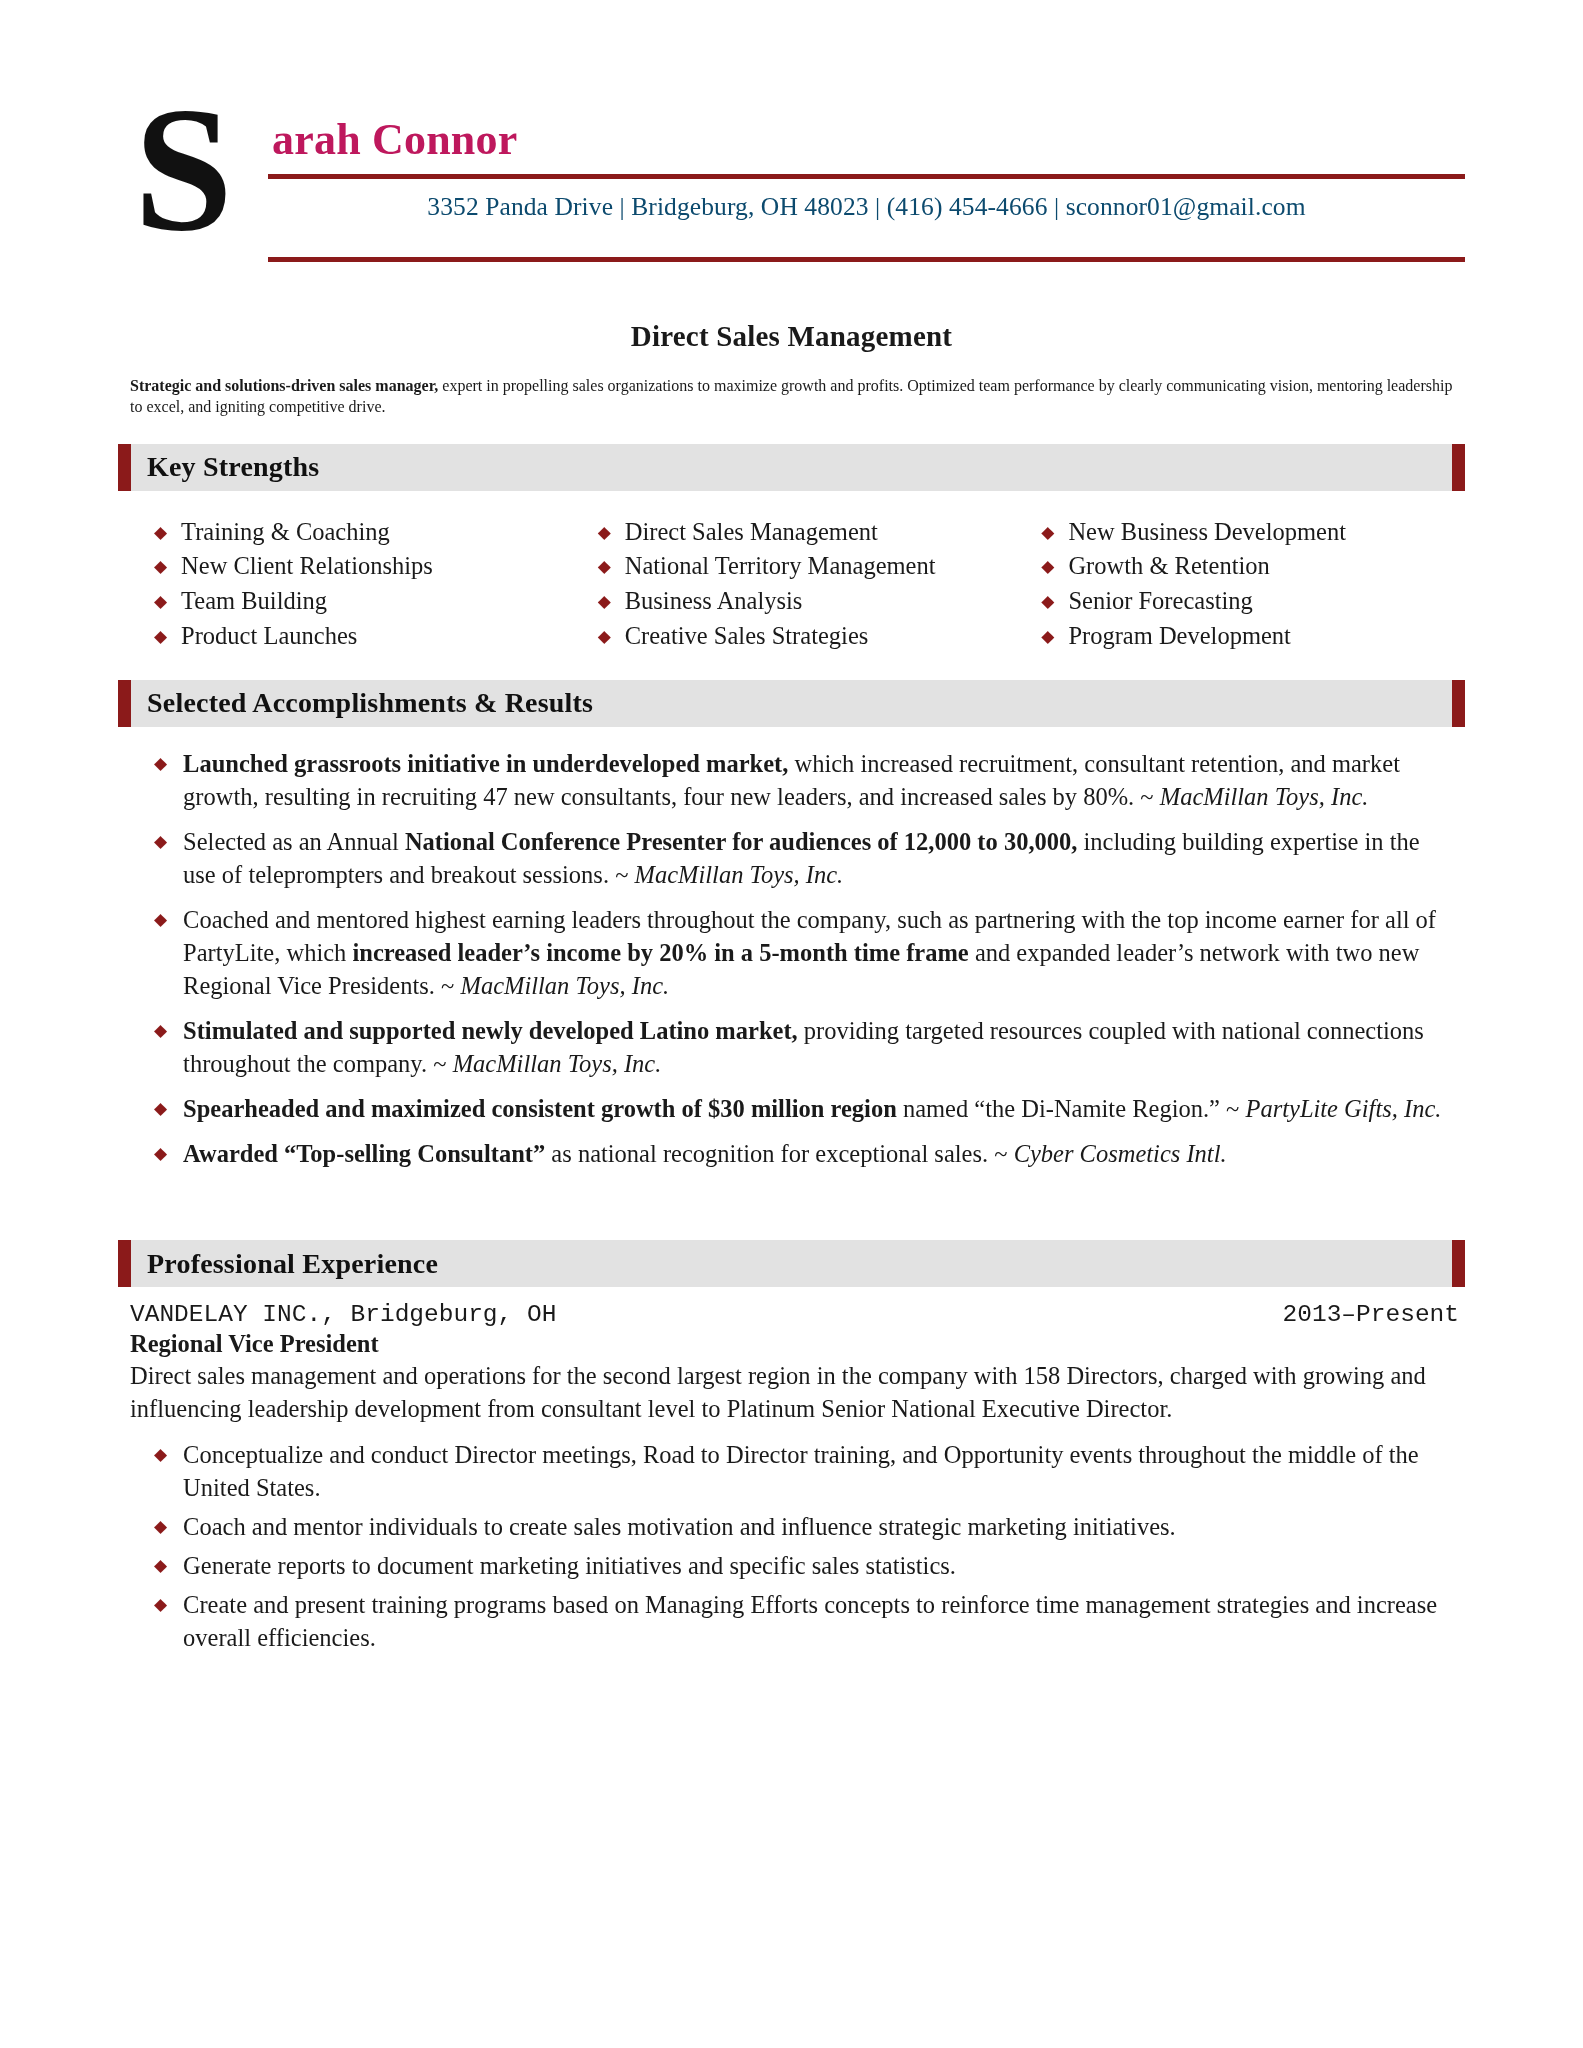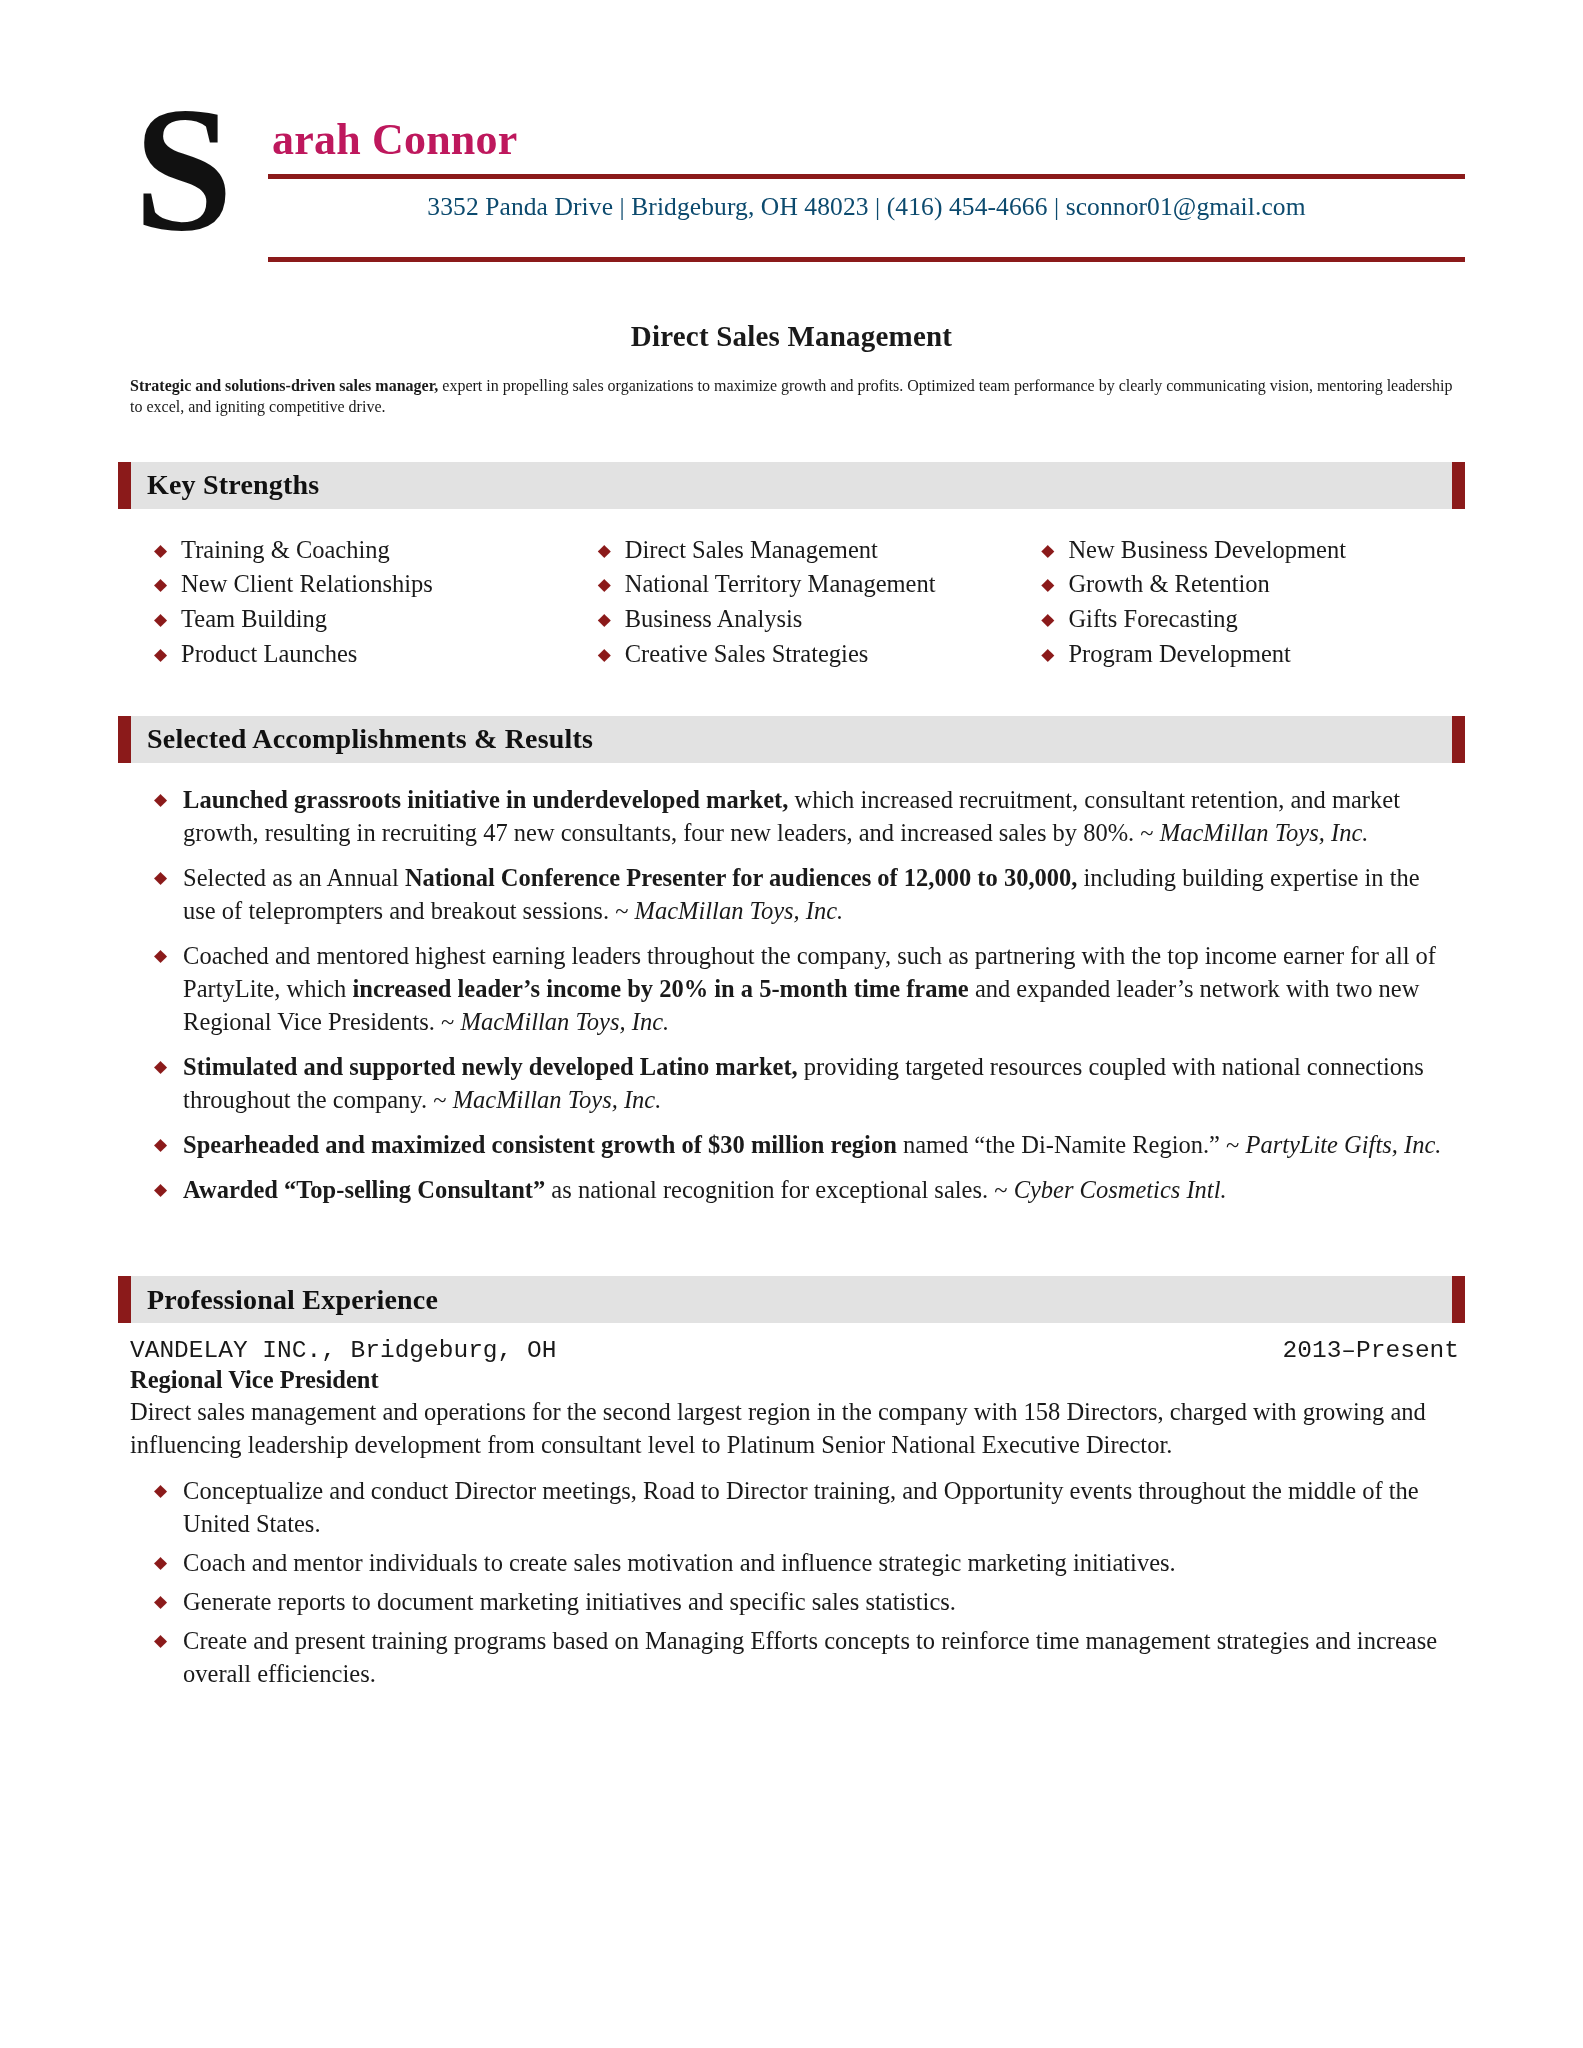--- a/index.html
+++ b/index.html
@@ -89,21 +89,21 @@
     text-align: left;
     margin: 16px 8px 0 12px;
   }
   .summary b { font-weight: bold; }
 
   
   .section-bar {
     position: relative;
     background: #e2e2e2;
     height: 47px;
-    margin-top: 44px;
+    margin-top: 26px;
     margin-bottom: 14px;
     display: flex;
     align-items: center;
   }
   .section-bar .cap-left {
     width: 13px;
     height: 47px;
     background: #8b1a1a;
     flex: 0 0 auto;
   }
@@ -245,21 +245,21 @@
     <div class="sk-item">
         <span class="diamond">◆</span>
         <span>Team Building</span>
       </div>
     <div class="sk-item">
         <span class="diamond">◆</span>
         <span>Business Analysis</span>
       </div>
     <div class="sk-item">
         <span class="diamond">◆</span>
-        <span>Gifts Forecasting</span>
+        <span>Senior Forecasting</span>
       </div>
     <div class="sk-item">
         <span class="diamond">◆</span>
         <span>Product Launches</span>
       </div>
     <div class="sk-item">
         <span class="diamond">◆</span>
         <span>Creative Sales Strategies</span>
       </div>
     <div class="sk-item">

